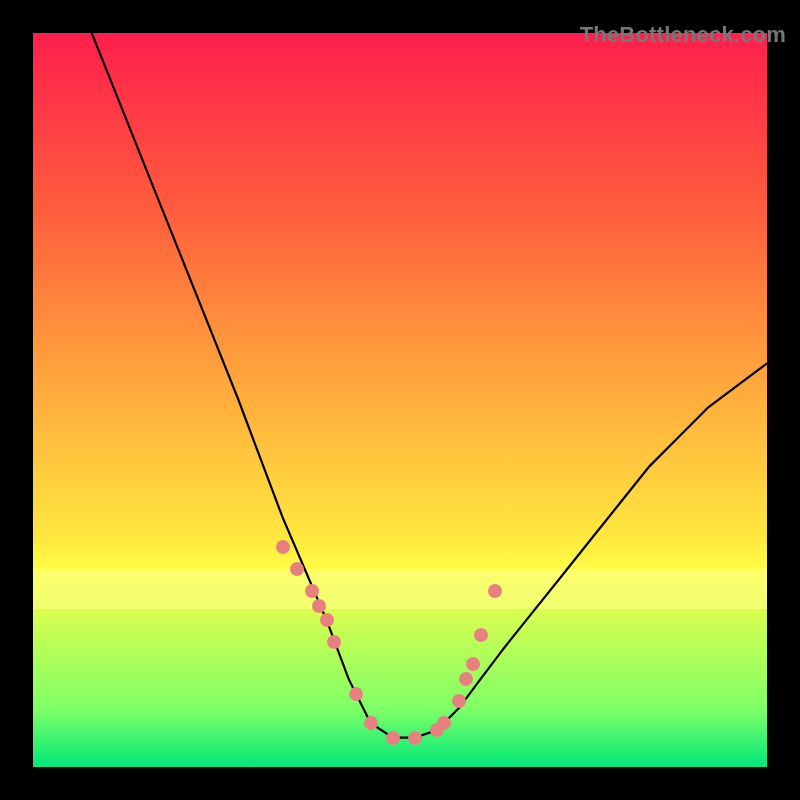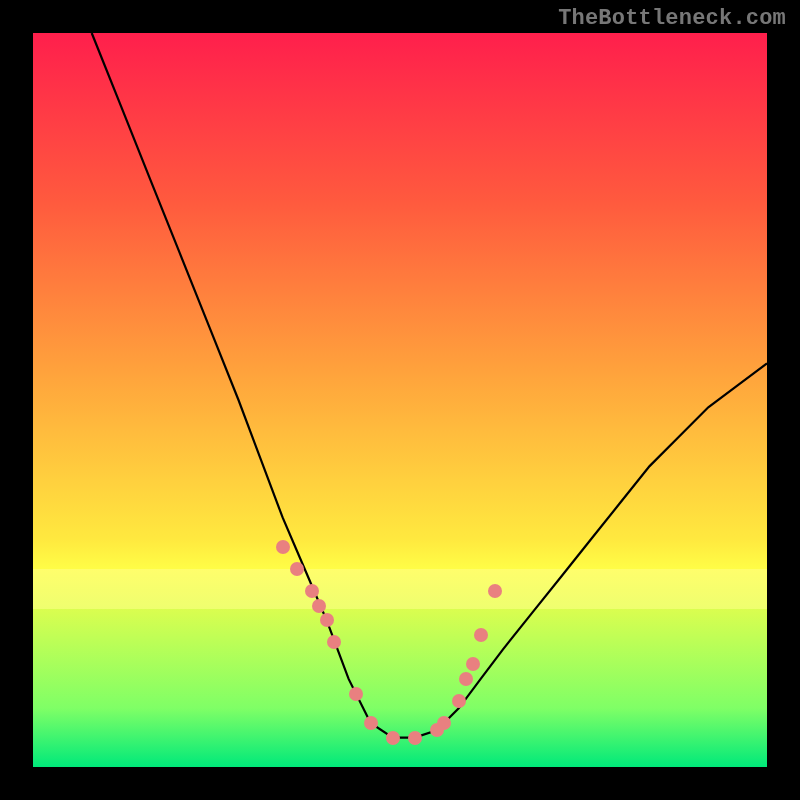--- a/index.html
+++ b/index.html
@@ -52,23 +52,23 @@
     position: absolute;
     width: 14px;
     height: 14px;
     margin-left: -7px;
     margin-top: -7px;
     border-radius: 50%;
     background: var(--dot);
   }
   .watermark {
     position: absolute;
-    top: 6px;
+    top: 22px;
     right: 14px;
-    font-family: Liberation Mono, monospace;
+    font-family: Liberation Sans, sans-serif;
     font-size: 22px;
     font-weight: bold;
     letter-spacing: 0.2px;
     color: var(--wm);
   }
 </style>
 </head>
 <body>
 <div class="frame">
   <div class="plot">

